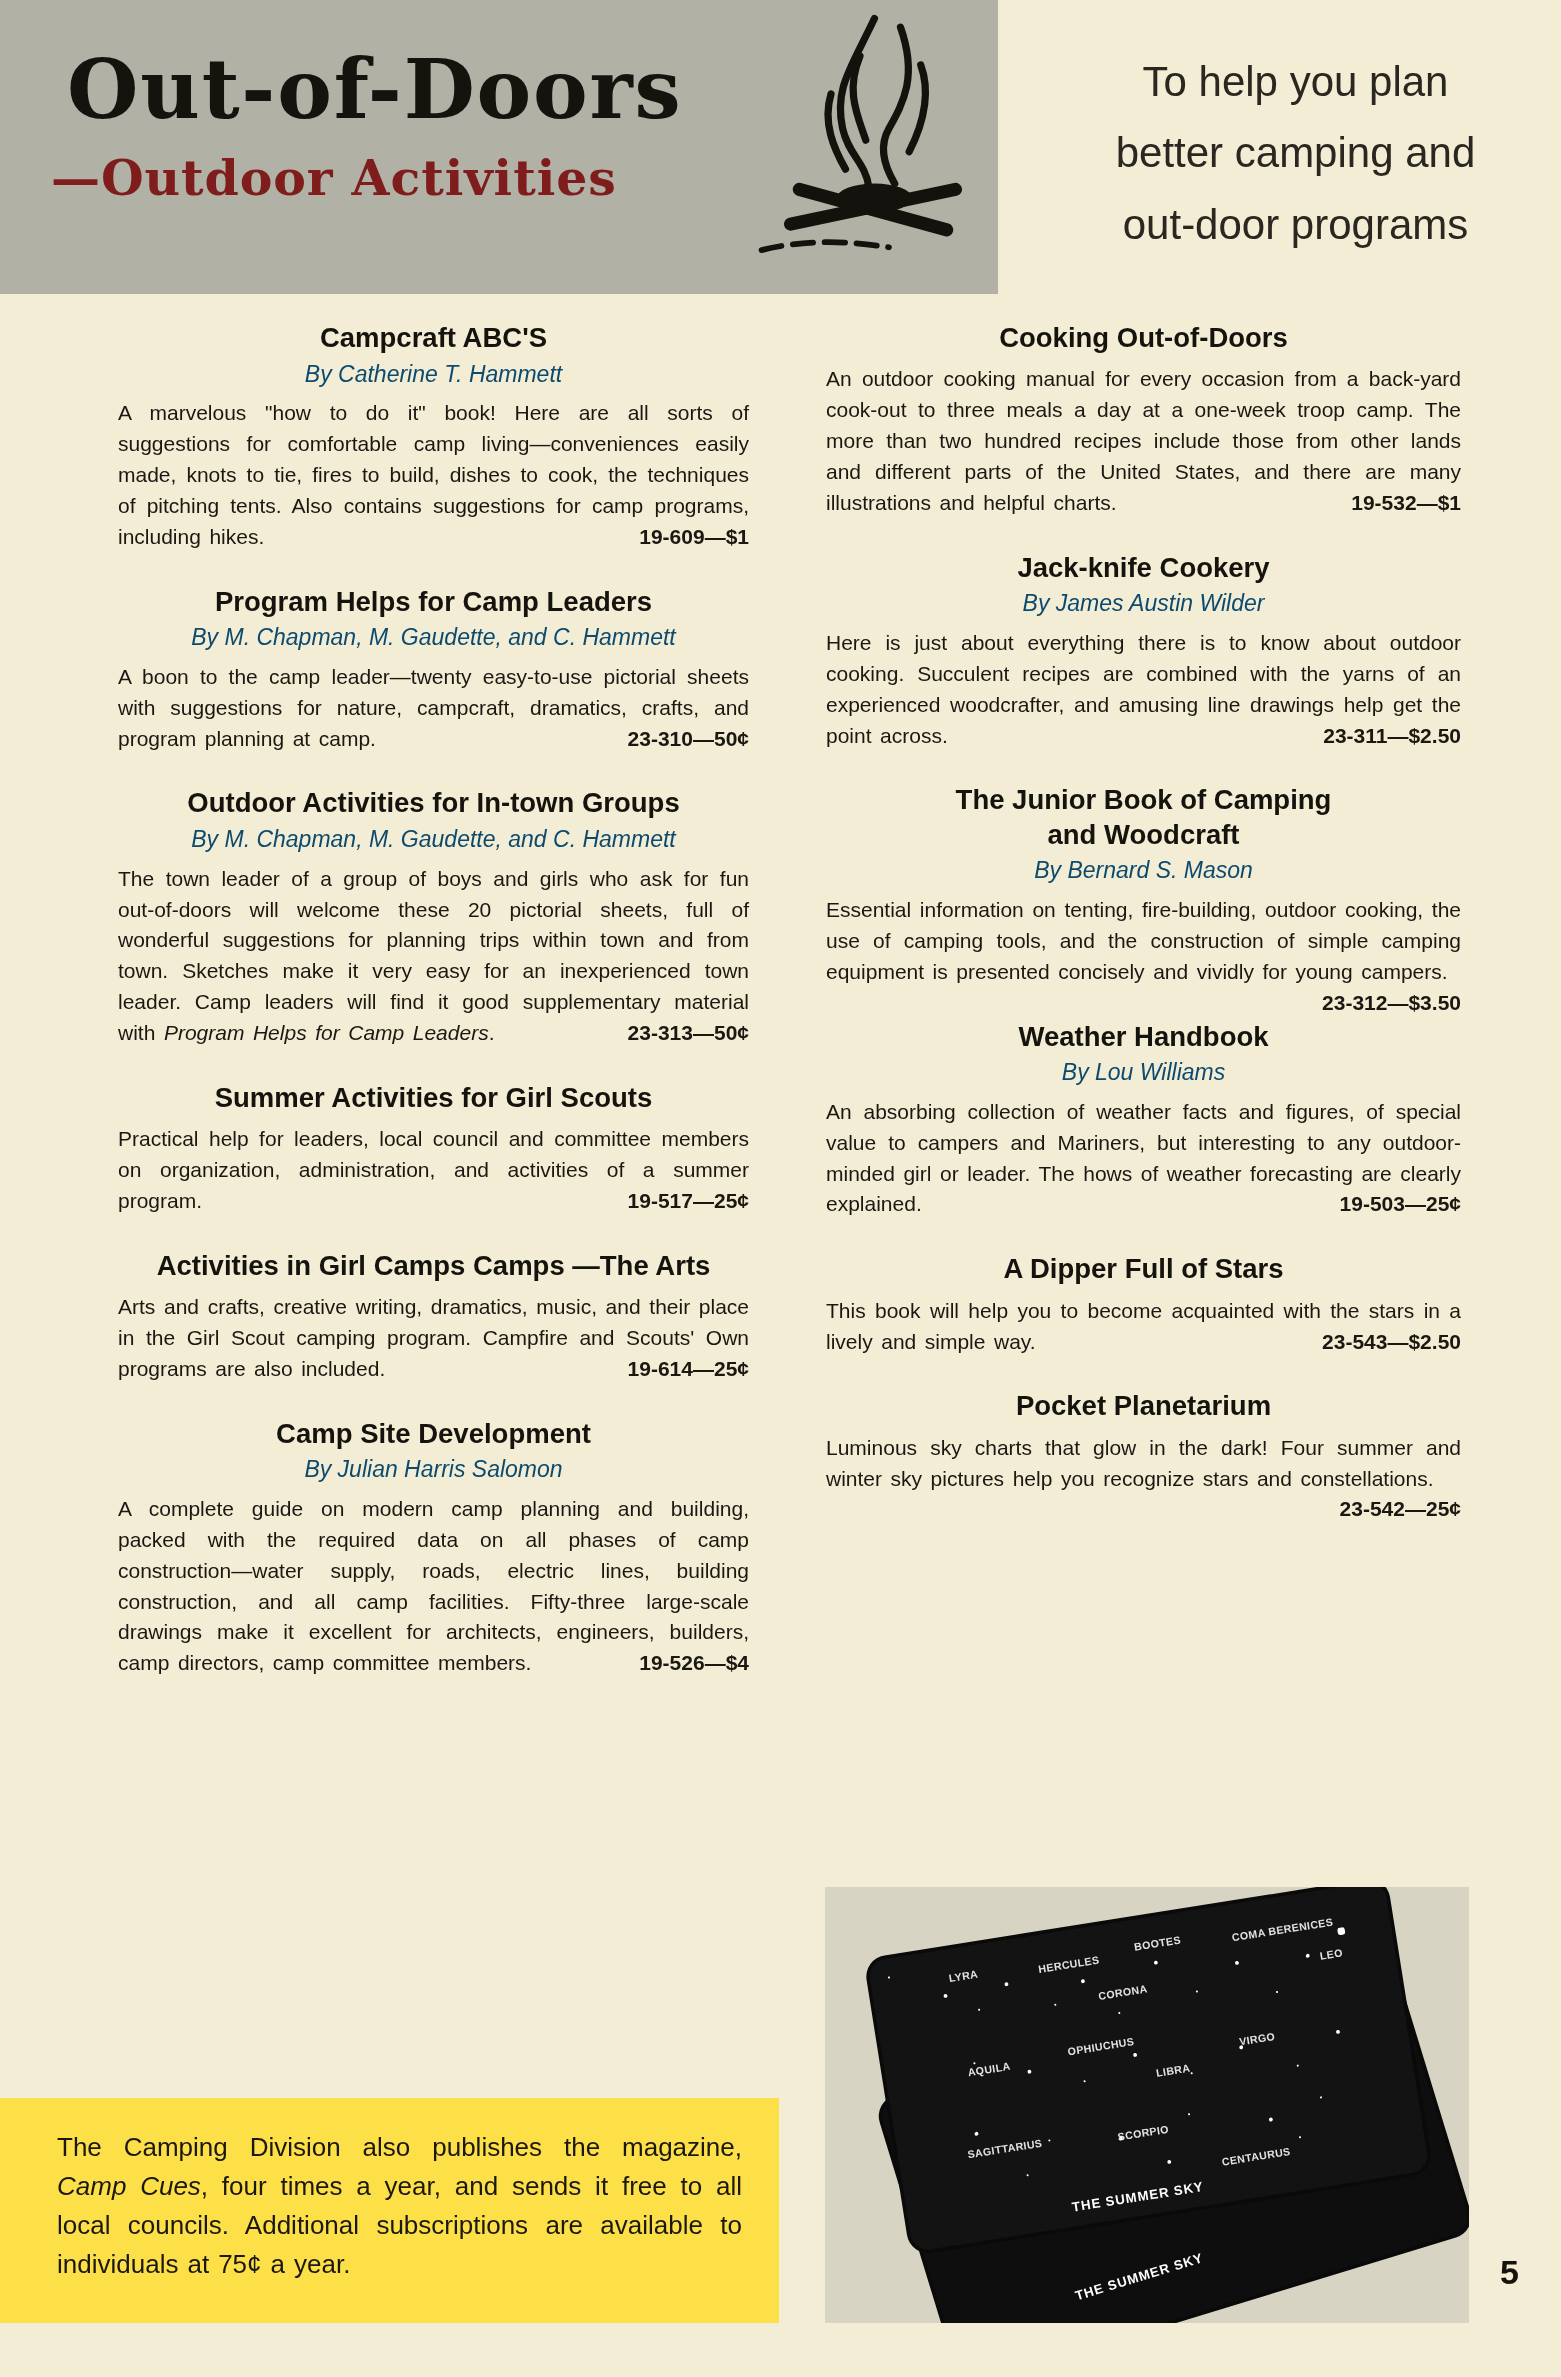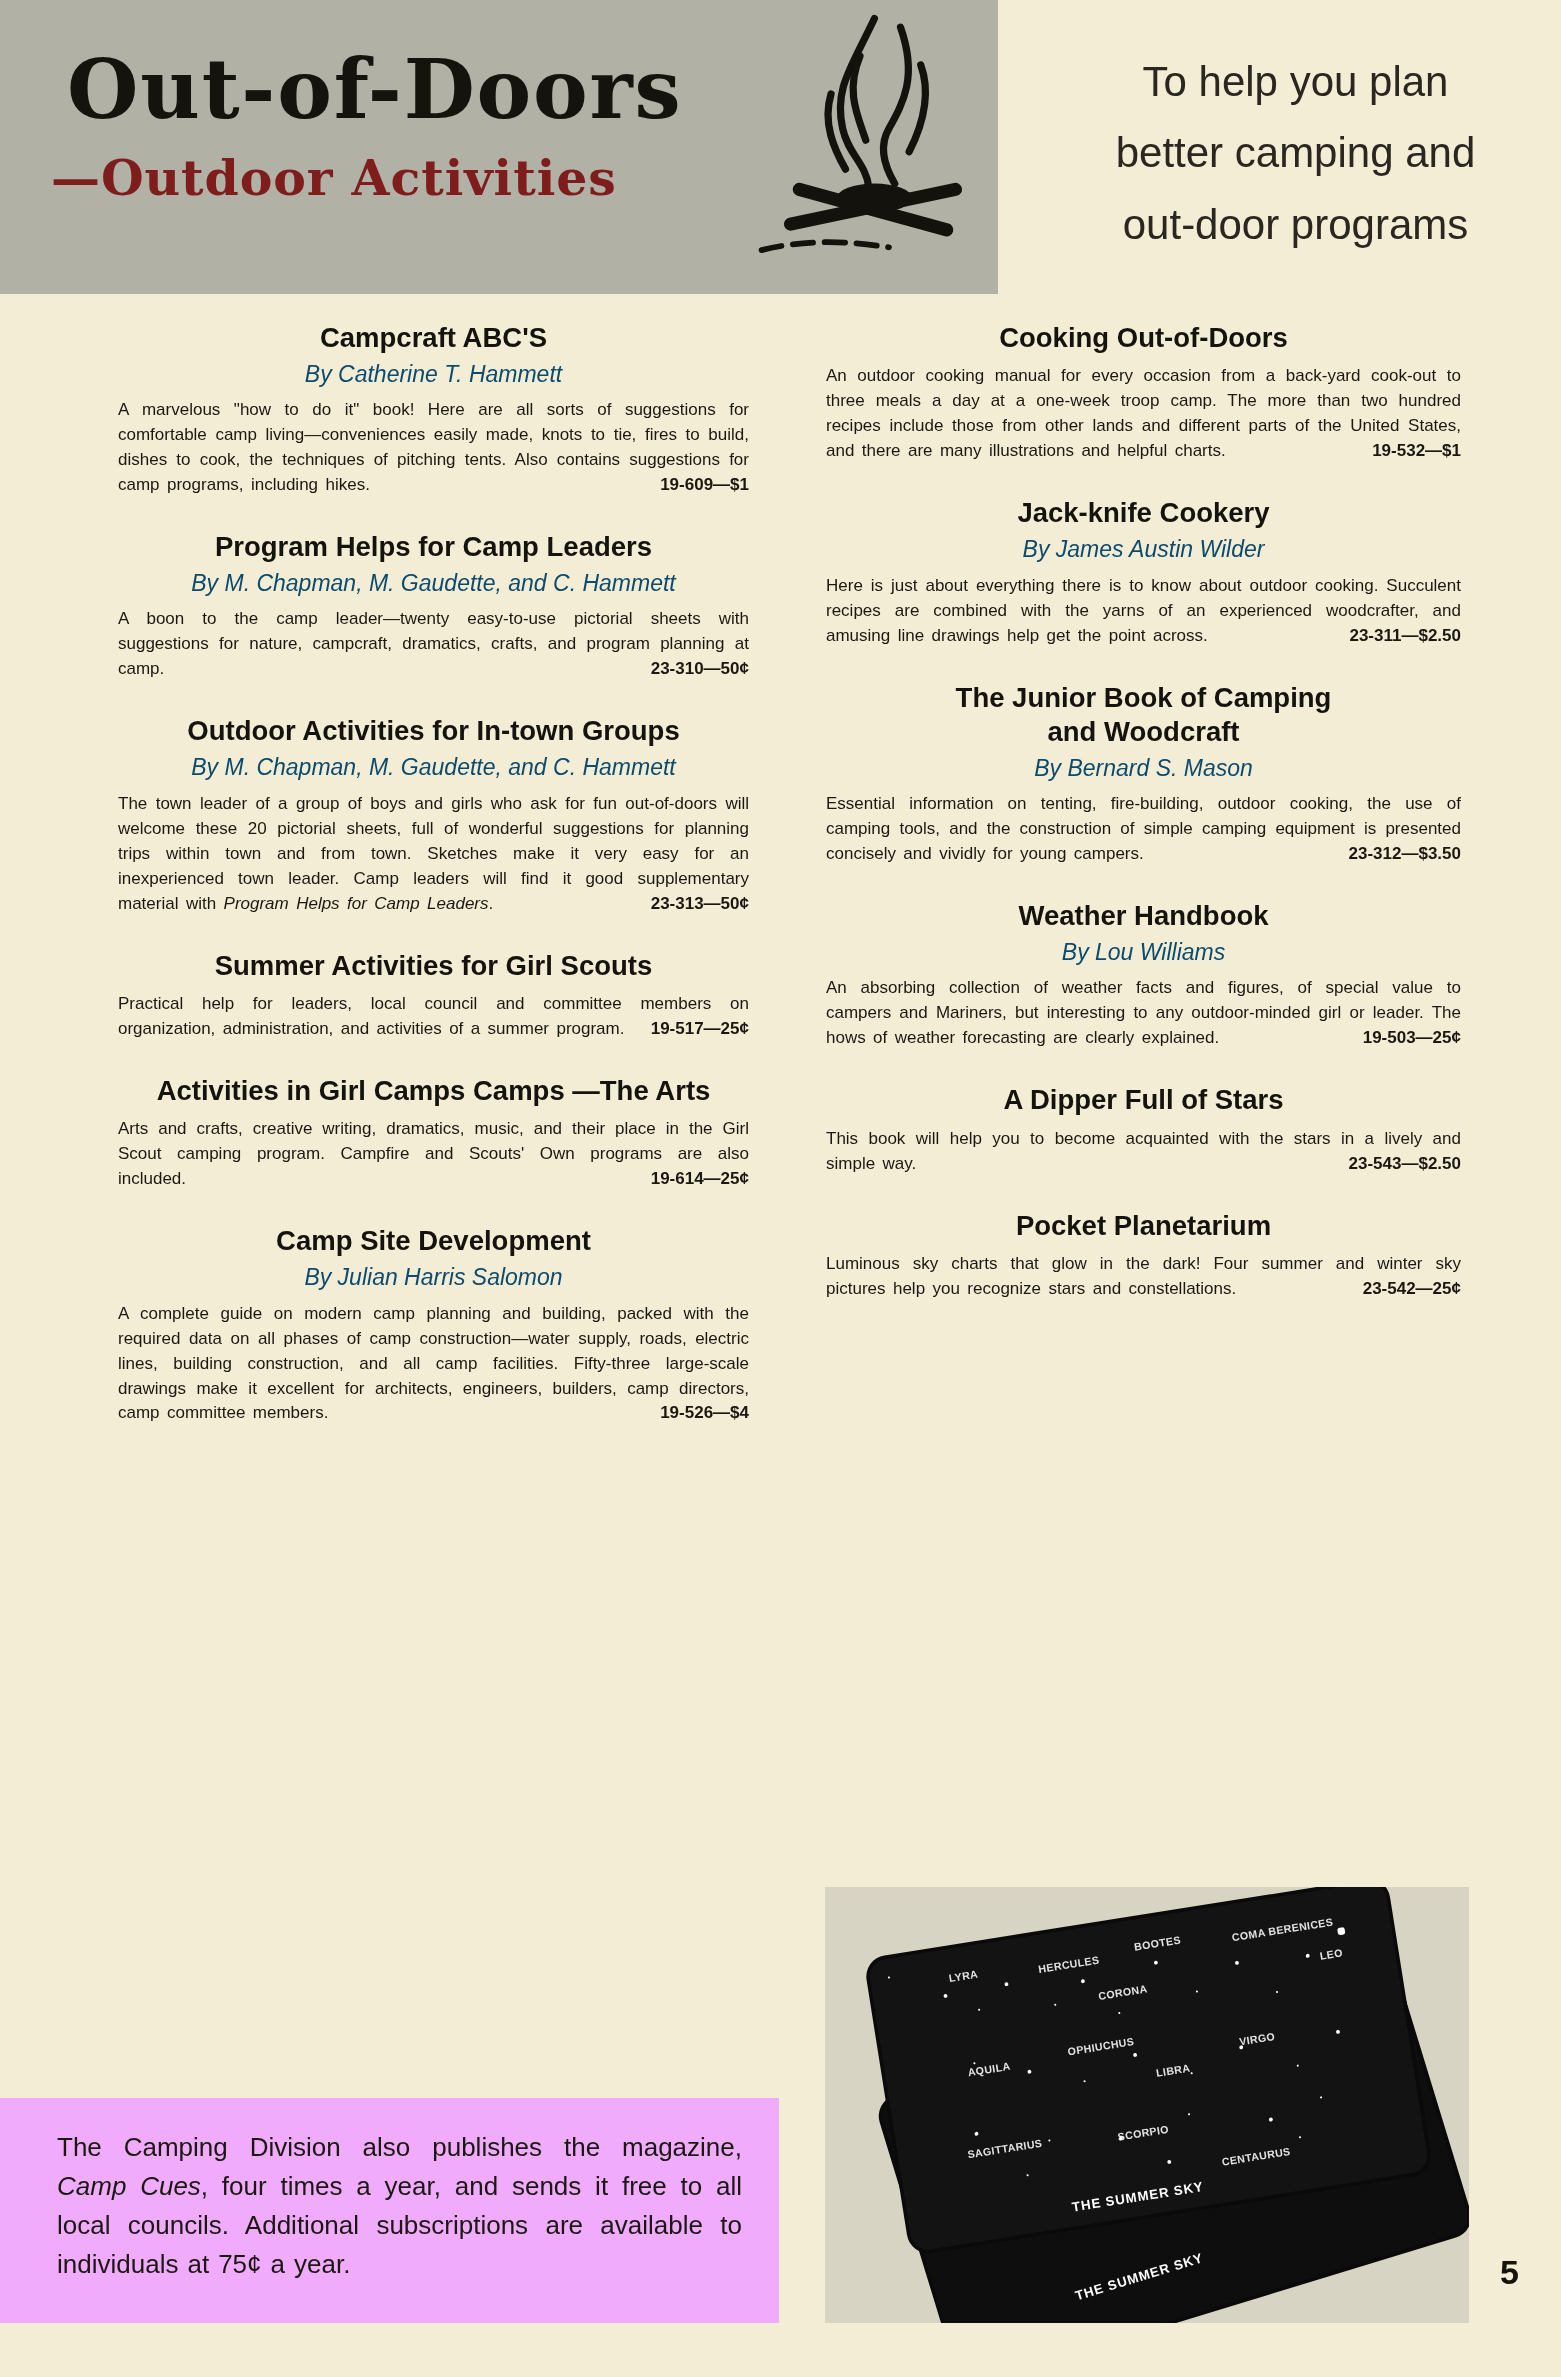--- a/index.html
+++ b/index.html
@@ -42,29 +42,29 @@
   .book{margin-bottom:32px;}
   .btitle{
     margin:0 0 5.3px 0;text-align:center;
     font-size:27.5px;font-weight:bold;line-height:1.25;color:#15130d;
   }
   .byline{
     margin:0 0 10.6px 0;text-align:center;
     font-style:italic;font-size:23px;color:#0c4a6e;
   }
   .body{
-    margin:9px 0 0 0;font-size:17px;line-height:1.47;
+    margin:9px 0 0 0;font-size:21px;line-height:1.47;
     text-align:justify;word-spacing:2.7px;color:#1b1812;
   }
   .body .i{font-style:italic;}
   .code{float:right;font-weight:bold;margin-left:21px;}
   
   .footer-note{
     position:absolute;left:0;top:2098px;width:779px;height:225px;
-    background:#f0abfc;box-sizing:border-box;
+    background:#fde047;box-sizing:border-box;
     padding:30px 37px 0 57px;
   }
   .note-text{
     margin:0;font-size:26px;line-height:1.5;text-align:justify;
     word-spacing:1.8px;color:#1b1812;
   }
   .note-text em{font-style:italic;}
   
   .photo{
     position:absolute;left:825px;top:1887px;width:644px;height:436px;

